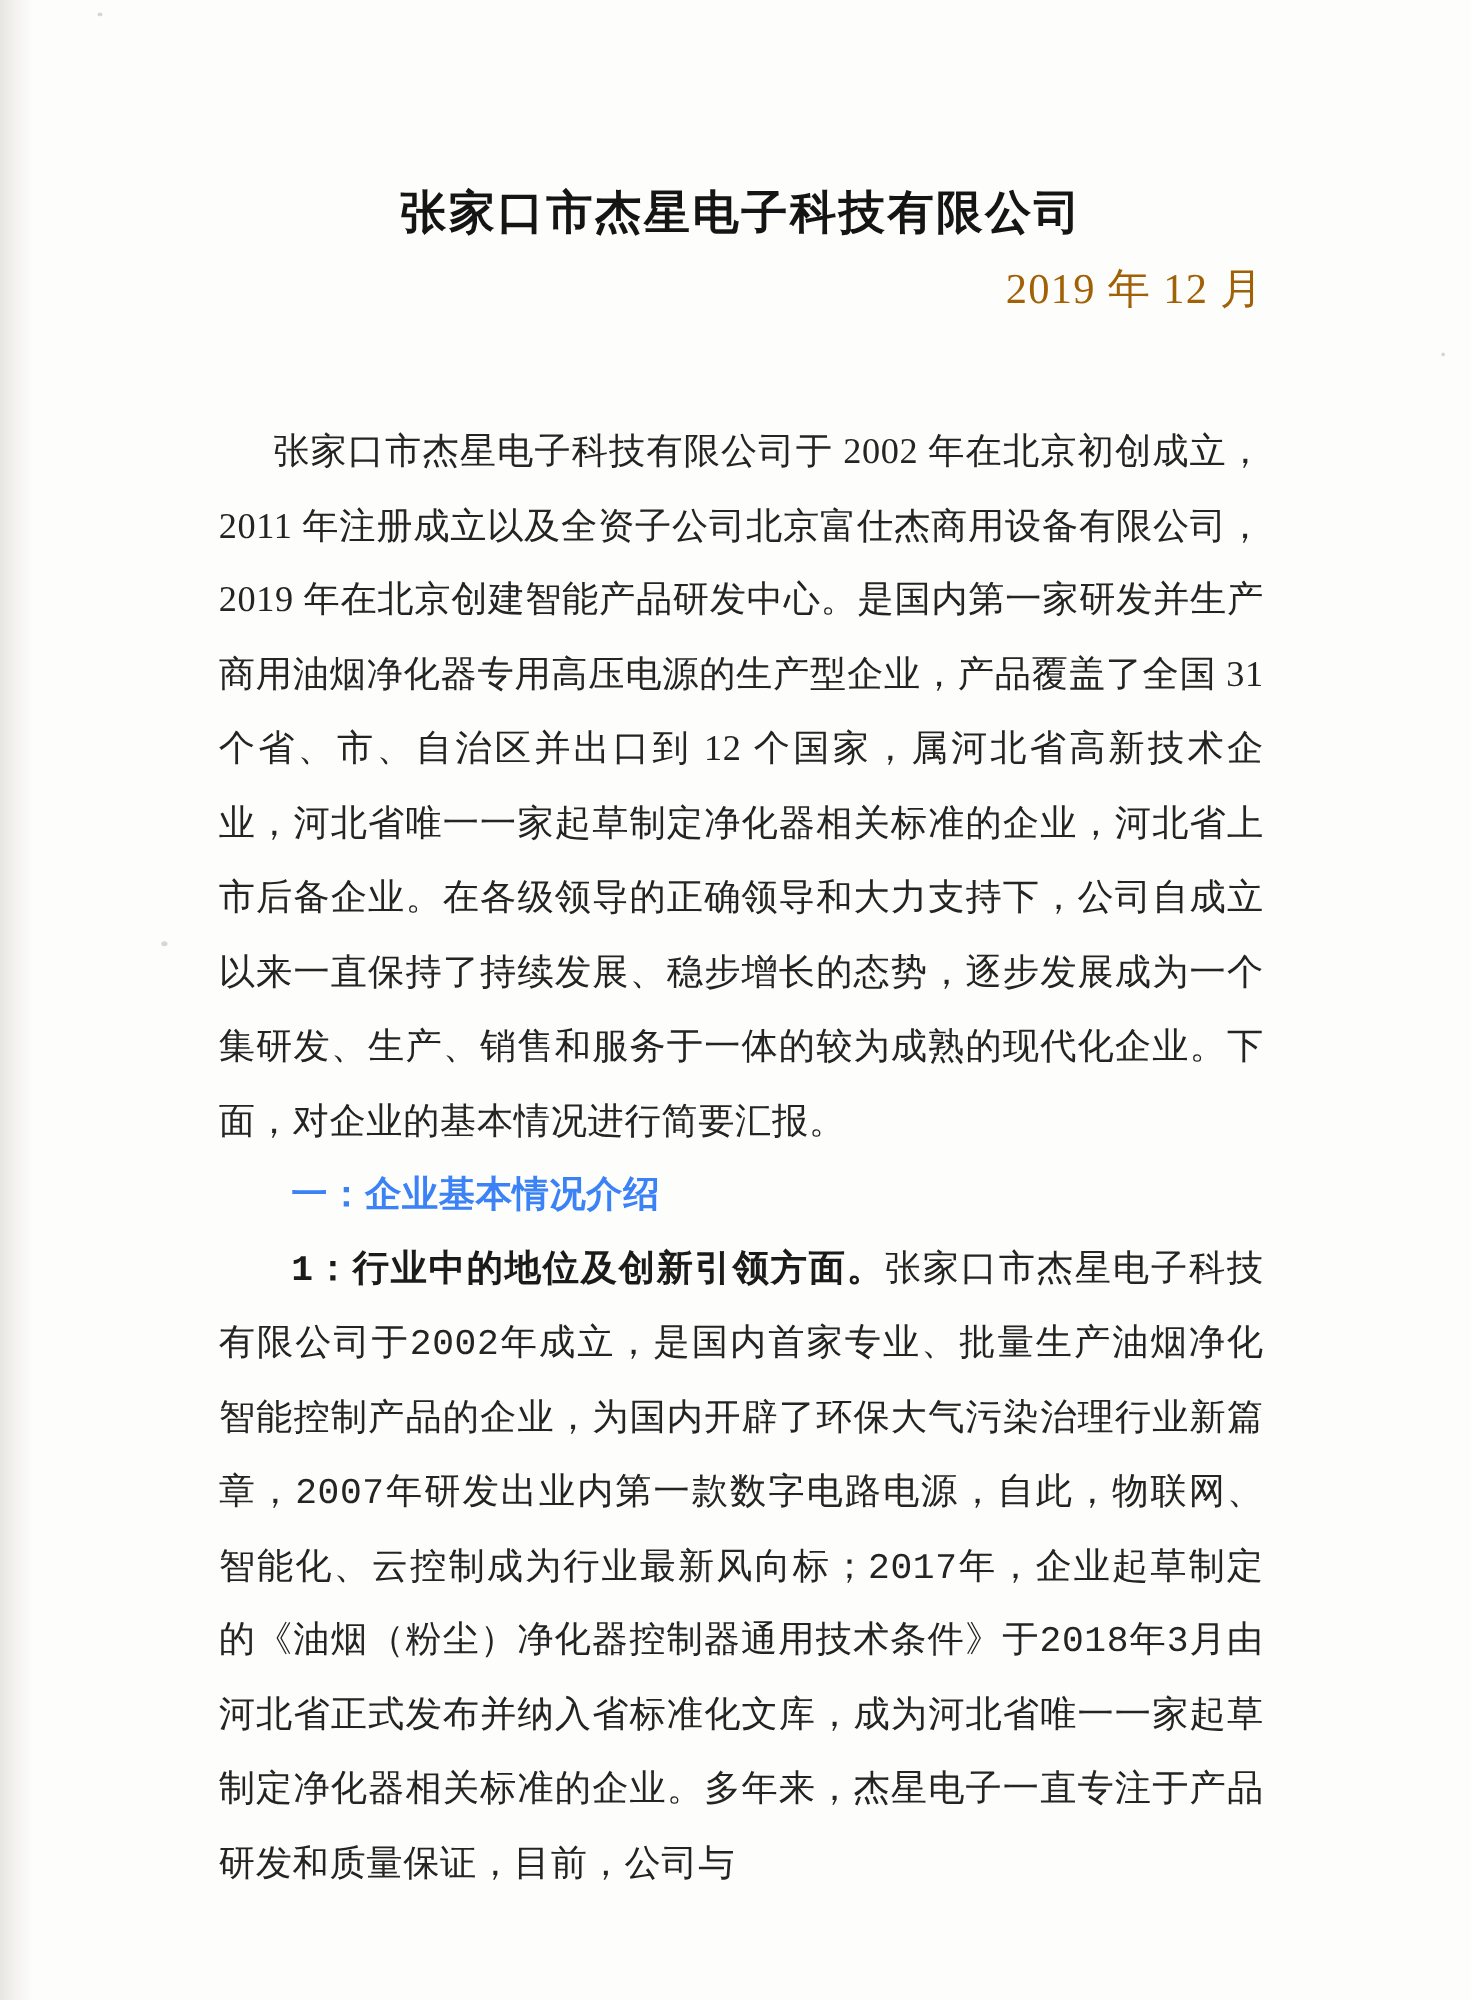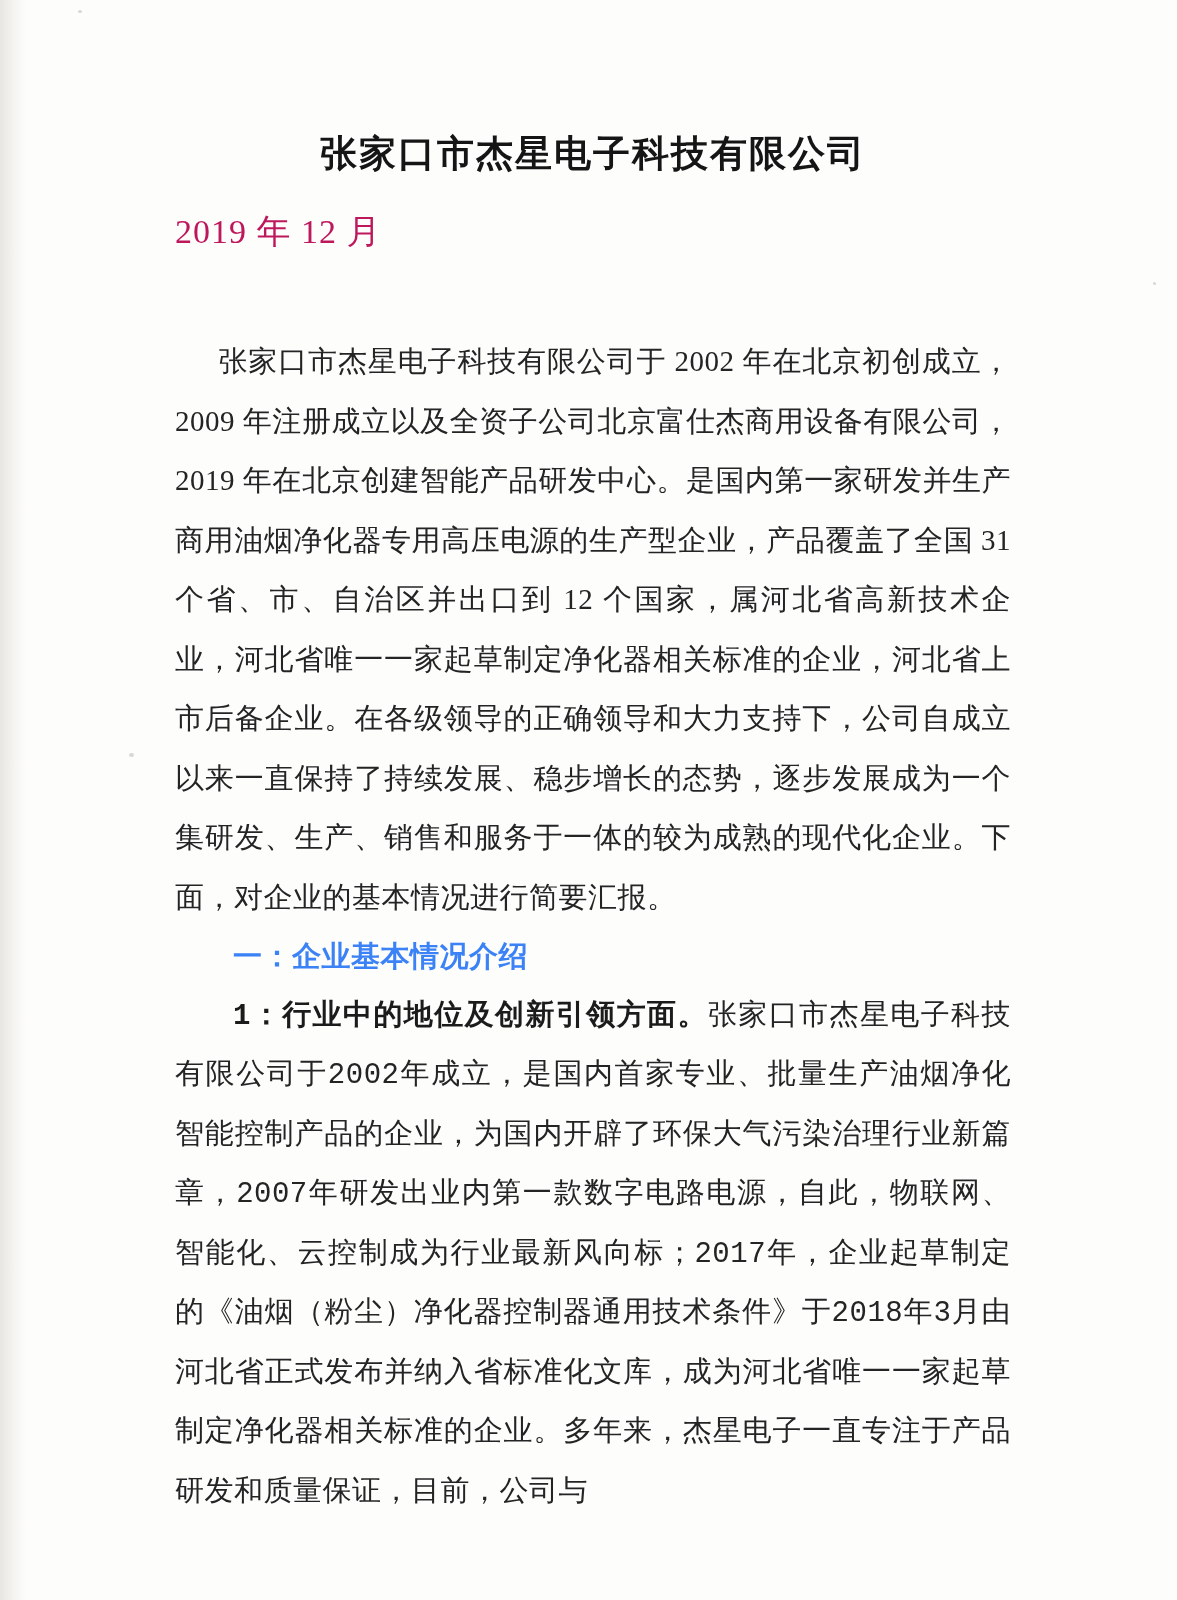--- a/index.html
+++ b/index.html
@@ -31,41 +31,41 @@
   }
   .scan-speck {
     position: absolute;
     border-radius: 50%;
     background: #b9b8b4;
     opacity: 0.55;
   }
   .content {
     position: absolute;
     left: 175px;
-    top: 0;
+    top: 16px;
     width: 836px;
     color: #1e1e1e;
   }
   .title {
     margin: 128px 0 0 0;
     text-align: center;
     font-family: "Liberation Sans", "DejaVu Sans", sans-serif;
     font-weight: 700;
     font-size: 37px;
     line-height: 52px;
     letter-spacing: 2px;
     color: #151515;
   }
   .subtitle {
-    margin-top: 28px;
-    text-align: left;
+    margin-top: 12px;
+    text-align: right;
     font-size: 34px;
     line-height: 48px;
     letter-spacing: 1px;
-    color: #be185d;
+    color: #a16207;
   }
   .para {
     margin: 0;
     font-size: 29px;
     line-height: 59.5px;
     letter-spacing: 0.5px;
     text-align: justify;
     color: #242424;
   }
   .para.intro {
@@ -95,20 +95,20 @@
   <div class="scan-speck" style="left:78px; top:10px; width:4px; height:3px;"></div>
   <div class="scan-speck" style="left:129px; top:753px; width:5px; height:4px;"></div>
   <div class="scan-speck" style="left:1153px; top:282px; width:3px; height:3px;"></div>
 
   <div class="content">
 
     <h1 class="title">张家口市杰星电子科技有限公司</h1>
 
     <div class="subtitle">2019 年 12 月</div>
 
-    <p class="para intro">张家口市杰星电子科技有限公司于 2002 年在北京初创成立，2009 年注册成立以及全资子公司北京富仕杰商用设备有限公司，2019 年在北京创建智能产品研发中心。是国内第一家研发并生产商用油烟净化器专用高压电源的生产型企业，产品覆盖了全国 31 个省、市、自治区并出口到 12 个国家，属河北省高新技术企业，河北省唯一一家起草制定净化器相关标准的企业，河北省上市后备企业。在各级领导的正确领导和大力支持下，公司自成立以来一直保持了持续发展、稳步增长的态势，逐步发展成为一个集研发、生产、销售和服务于一体的较为成熟的现代化企业。下面，对企业的基本情况进行简要汇报。</p>
+    <p class="para intro">张家口市杰星电子科技有限公司于 2002 年在北京初创成立，2011 年注册成立以及全资子公司北京富仕杰商用设备有限公司，2019 年在北京创建智能产品研发中心。是国内第一家研发并生产商用油烟净化器专用高压电源的生产型企业，产品覆盖了全国 31 个省、市、自治区并出口到 12 个国家，属河北省高新技术企业，河北省唯一一家起草制定净化器相关标准的企业，河北省上市后备企业。在各级领导的正确领导和大力支持下，公司自成立以来一直保持了持续发展、稳步增长的态势，逐步发展成为一个集研发、生产、销售和服务于一体的较为成熟的现代化企业。下面，对企业的基本情况进行简要汇报。</p>
 
     <p class="para heading">一：企业基本情况介绍</p>
 
     <p class="para subsection"><span class="lead">1：行业中的地位及创新引领方面。</span><span>张家口市杰星电子科技有限公司于2002年成立，是国内首家专业、批量生产油烟净化智能控制产品的企业，为国内开辟了环保大气污染治理行业新篇章，2007年研发出业内第一款数字电路电源，自此，物联网、智能化、云控制成为行业最新风向标；2017年，企业起草制定的《油烟（粉尘）净化器控制器通用技术条件》于2018年3月由河北省正式发布并纳入省标准化文库，成为河北省唯一一家起草制定净化器相关标准的企业。多年来，杰星电子一直专注于产品研发和质量保证，目前，公司与</span></p>
 
   </div>
 </div>
 
 </body></html>

